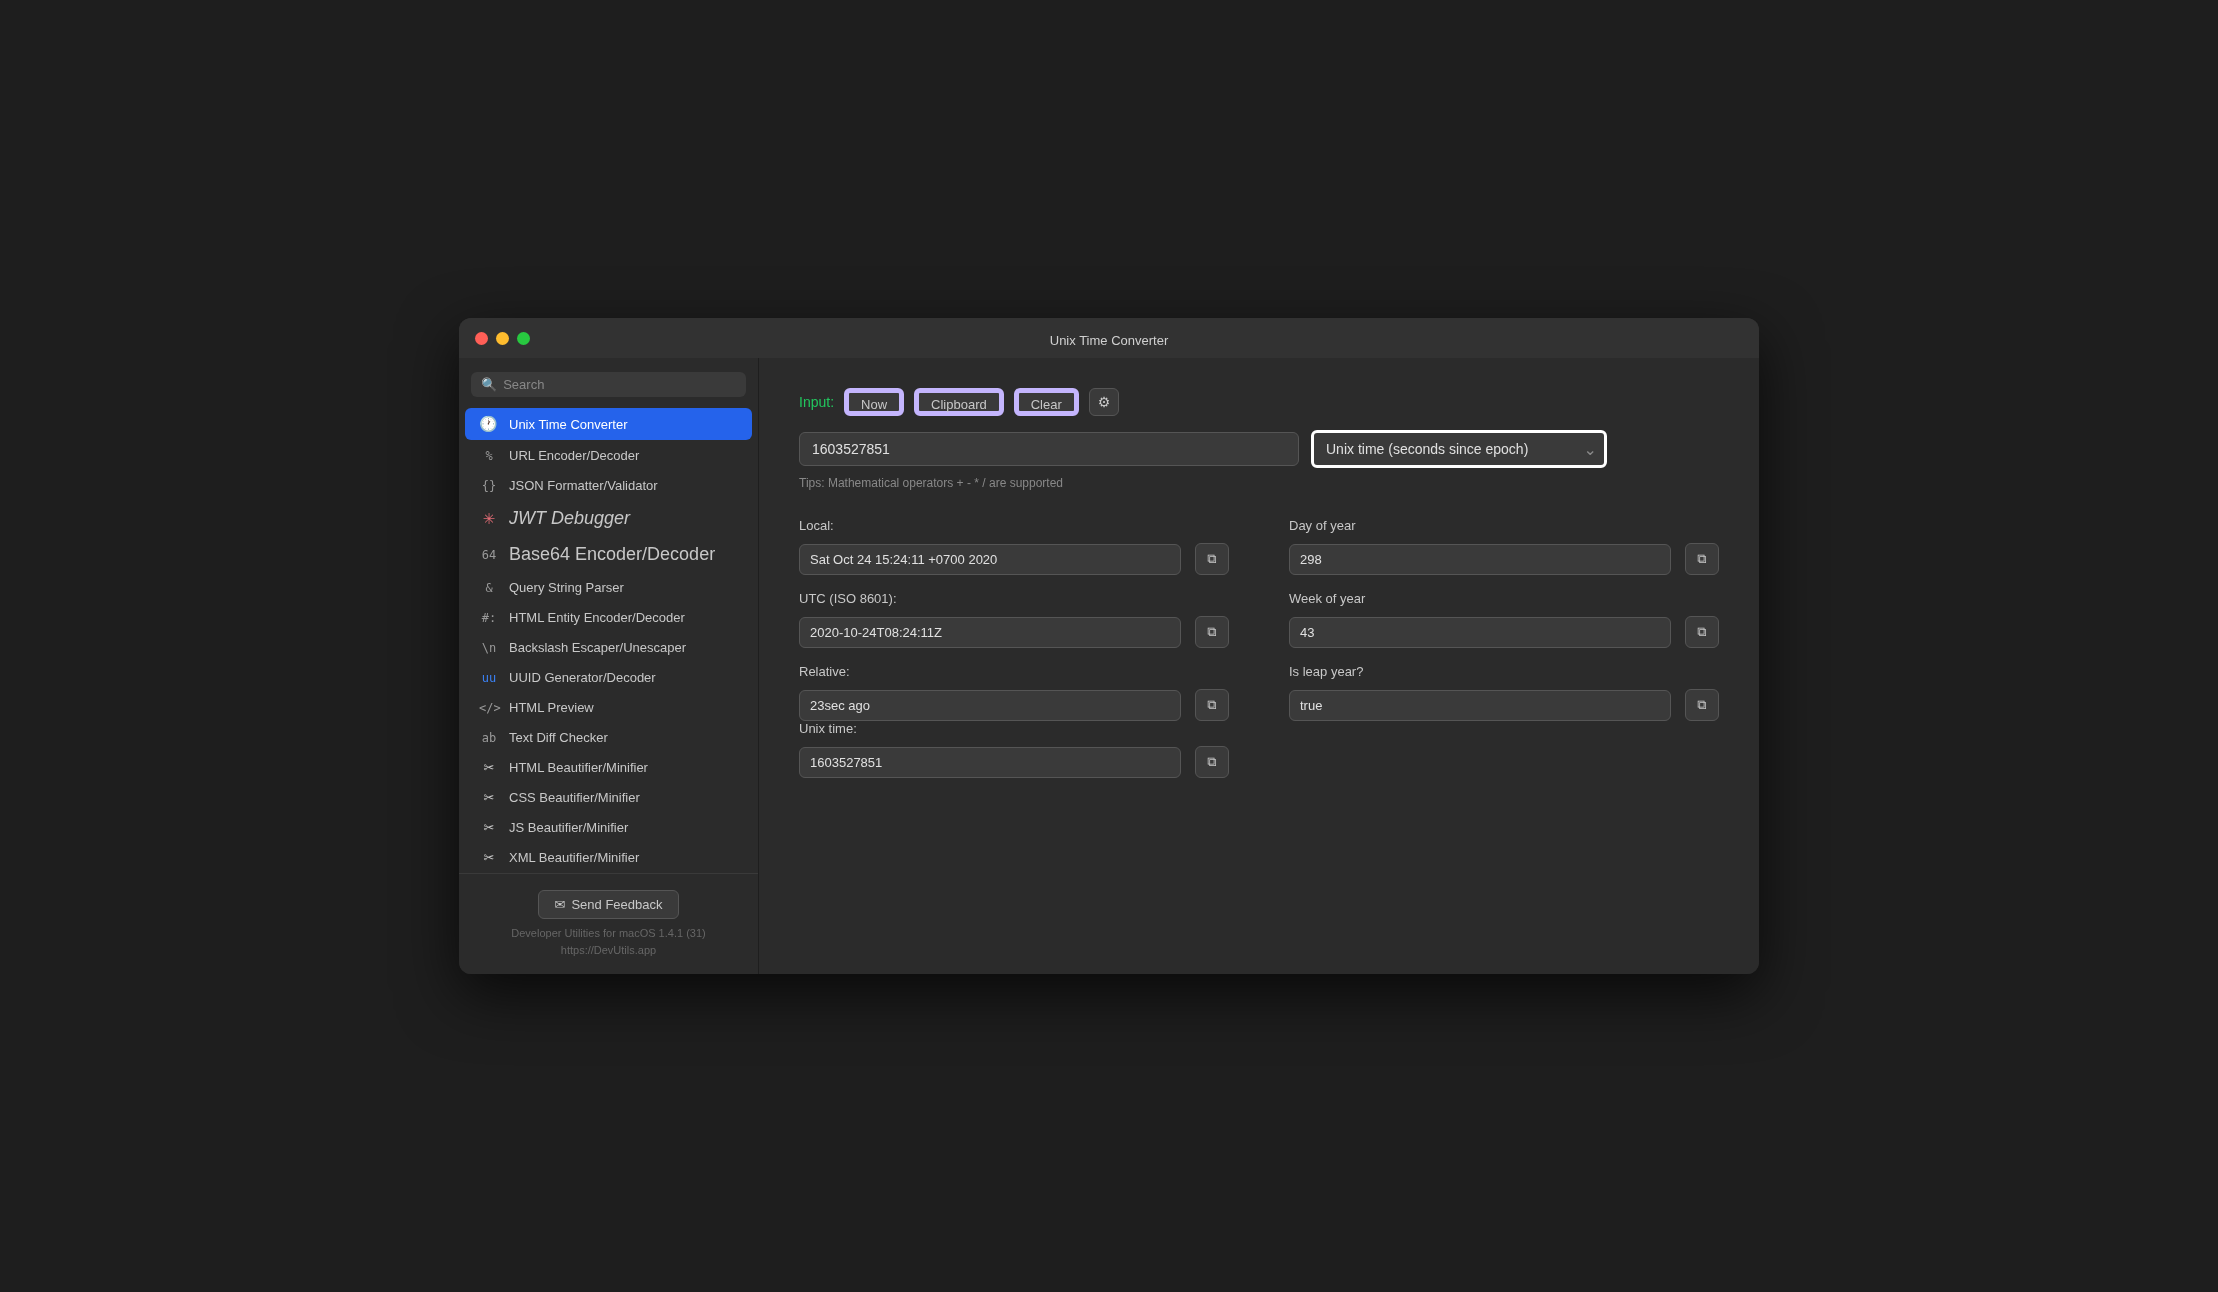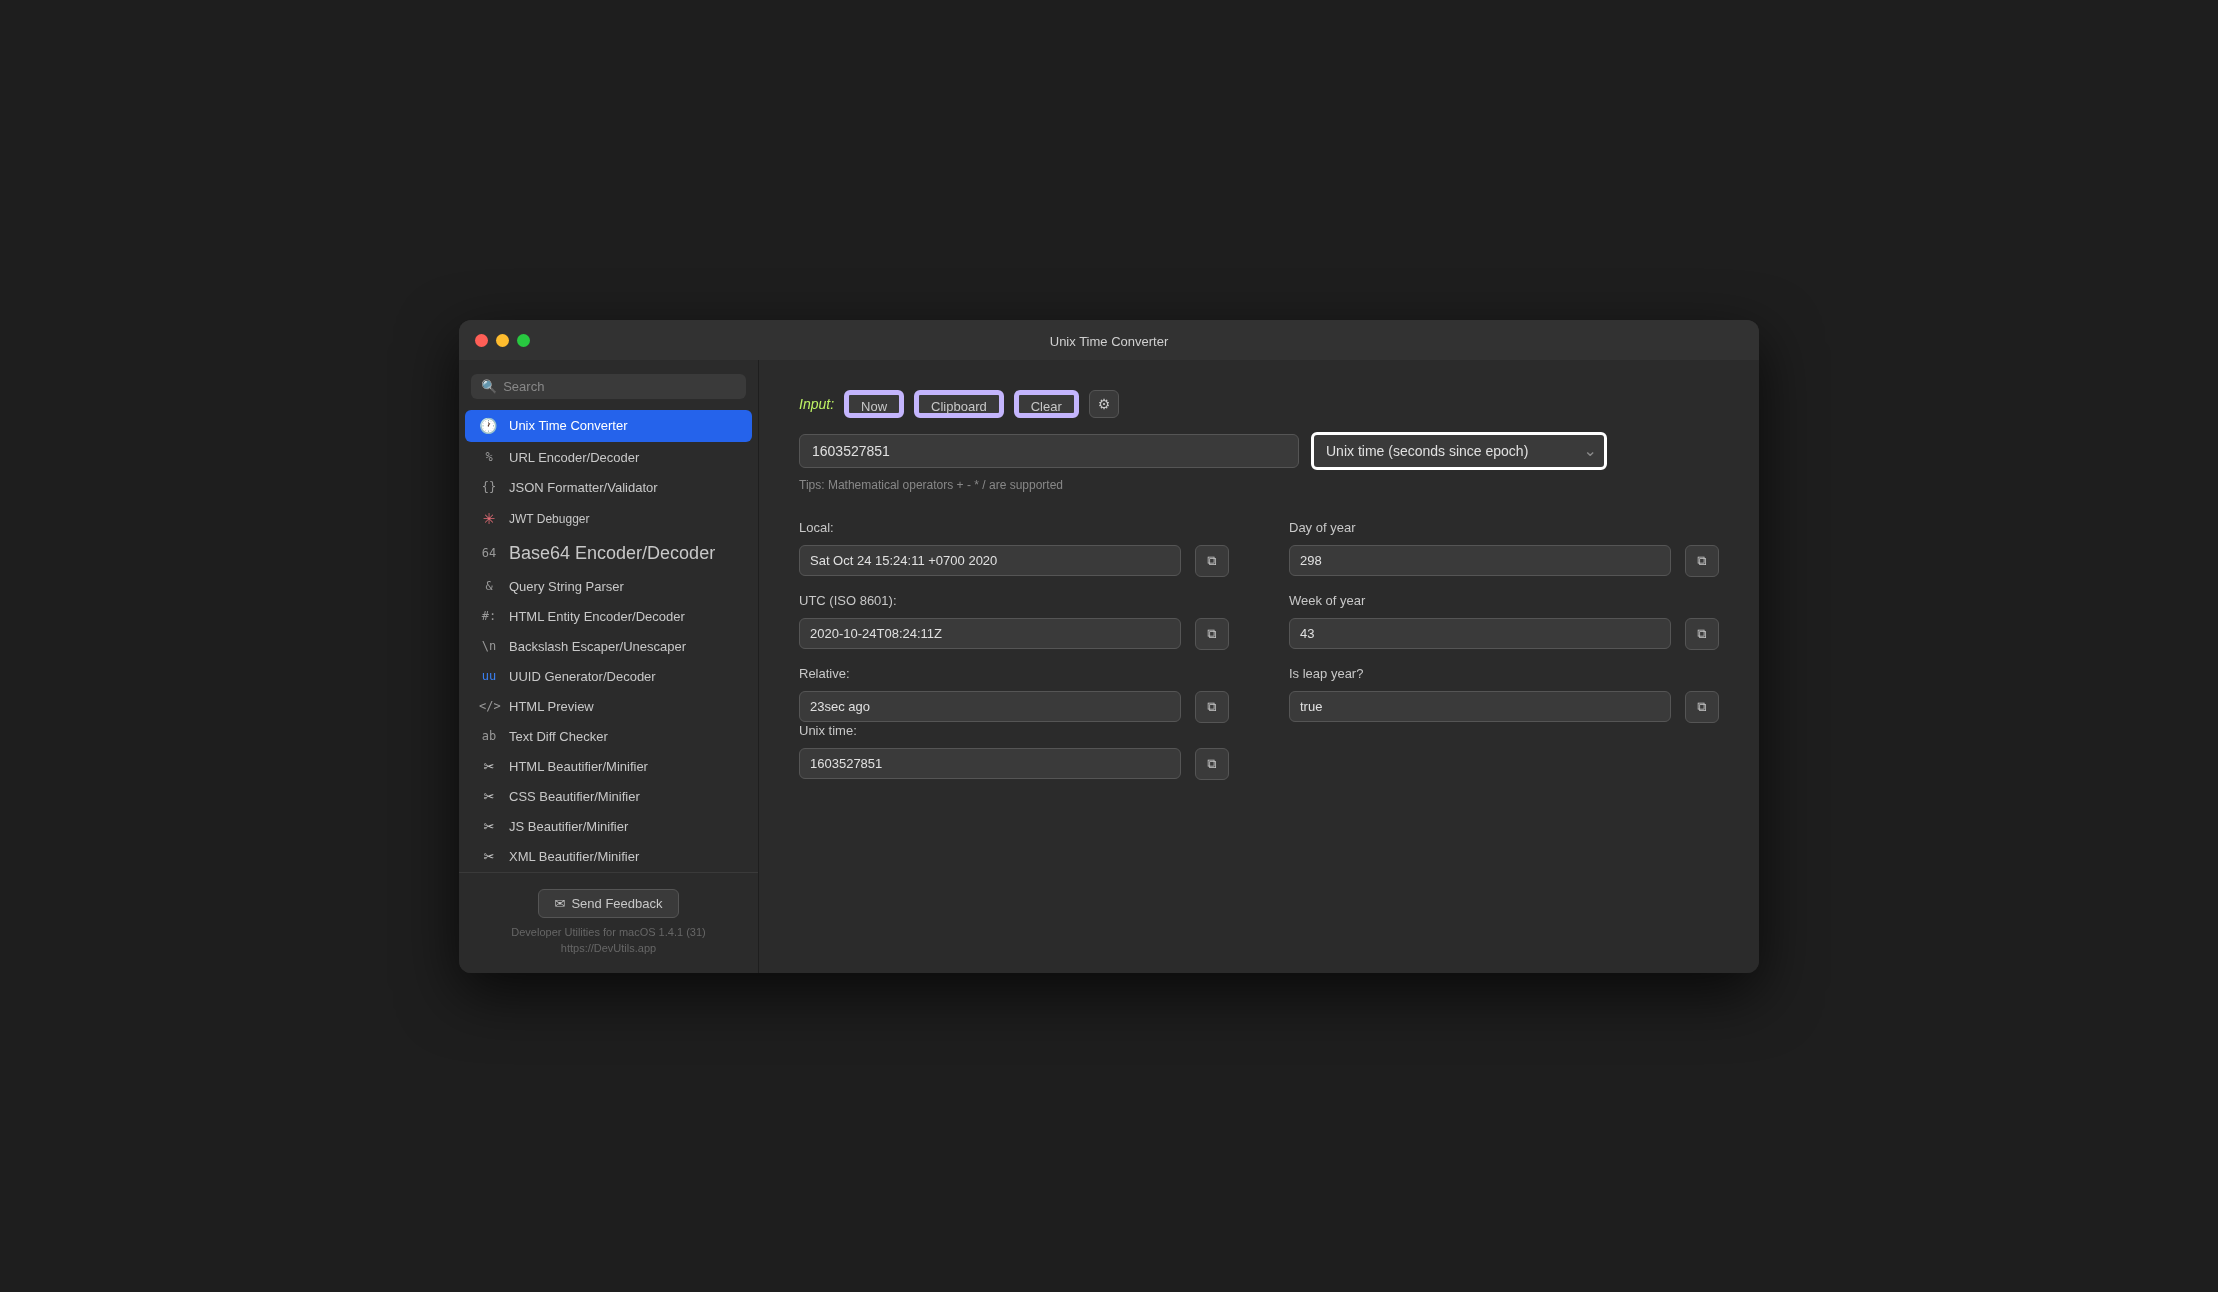--- a/index.html
+++ b/index.html
@@ -147,24 +147,23 @@
     .content-section {
       margin-bottom: 28px;
     }
     .input-row {
       display: flex;
       align-items: center;
       gap: 10px;
       margin-bottom: 14px;
     }
     .input-label {
-      color: #bef264;
+      color: #22c55e;
       font-size: 14px;
       font-weight: 500;
-      font-style: italic;
     }
     .btn {
       background: #3a3a3a;
       border: 5px solid #c4b5fd;
       border-radius: 6px;
       color: #c8c8c8;
       font-size: 13px;
       padding: 4px 12px;
       cursor: pointer;
       height: 28px;
@@ -314,21 +313,21 @@
           <div class="sidebar-item">
             <span class="sidebar-item-icon" style="font-size: 12px; font-family: monospace; color: rgb(153, 153, 153);">%</span>
             <span style="font-size: 13px;">URL Encoder/Decoder</span>
           </div>
           <div class="sidebar-item">
             <span class="sidebar-item-icon" style="font-size: 12px; font-family: monospace; color: rgb(153, 153, 153);">{}</span>
             <span style="font-size: 13px;">JSON Formatter/Validator</span>
           </div>
           <div class="sidebar-item">
             <span class="sidebar-item-icon" style="color: rgb(224, 108, 117);">✳</span>
-            <span style="font-size: 12px;">JWT Debugger</span>
+            <span style="font-size: 18px; font-style: italic;">JWT Debugger</span>
           </div>
           <div class="sidebar-item">
             <span class="sidebar-item-icon" style="font-size: 12px; font-family: monospace; color: rgb(153, 153, 153);">64</span>
             <span style="font-size: 18px;">Base64 Encoder/Decoder</span>
           </div>
           <div class="sidebar-item">
             <span class="sidebar-item-icon" style="font-size: 12px; font-family: monospace; color: rgb(153, 153, 153);">&amp;</span>
             <span style="font-size: 13px;">Query String Parser</span>
           </div>
           <div class="sidebar-item">

